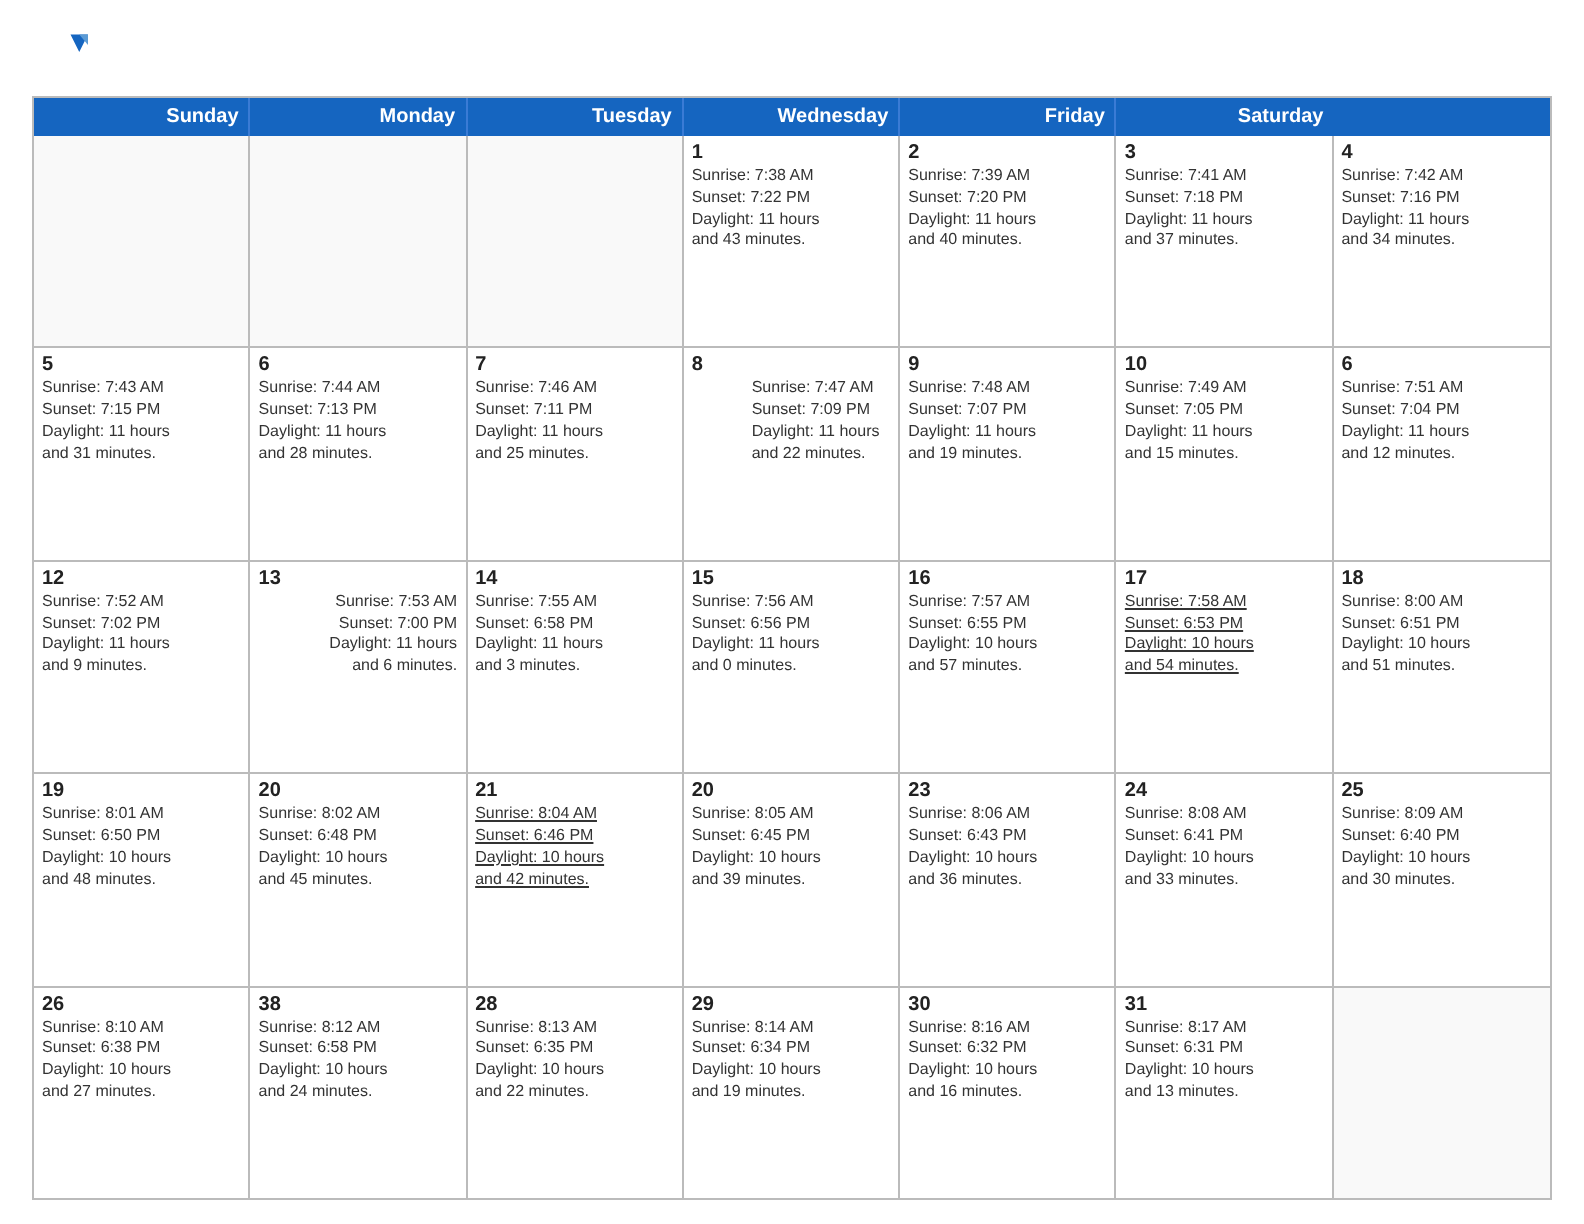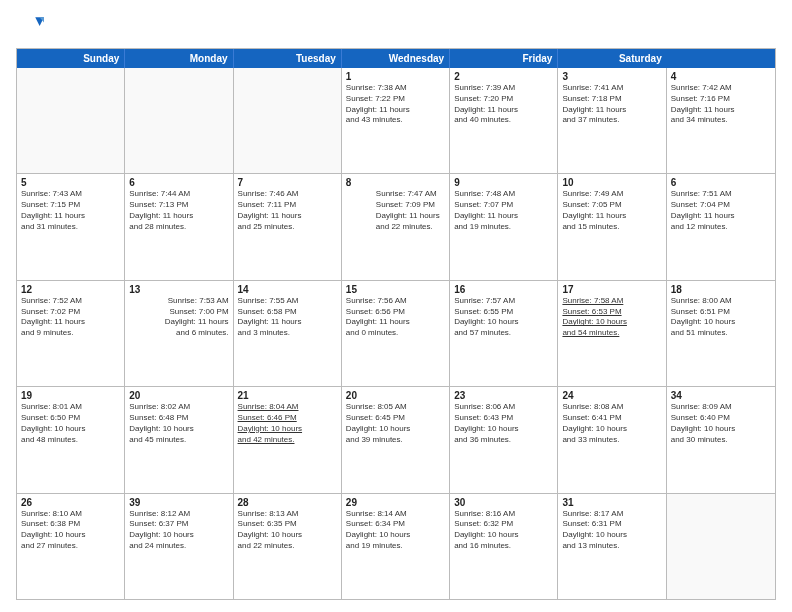--- a/index.html
+++ b/index.html
@@ -313,39 +313,39 @@
 and 36 minutes.</div>
           </div>
           <div class="cal-cell">
             <span class="day-num">24</span>
             <div class="cell-text" style="white-space: pre-line;">Sunrise: 8:08 AM
 Sunset: 6:41 PM
 Daylight: 10 hours
 and 33 minutes.</div>
           </div>
           <div class="cal-cell">
-            <span class="day-num">34</span>
+            <span class="day-num">25</span>
             <div class="cell-text" style="white-space: pre-line;">Sunrise: 8:09 AM
 Sunset: 6:40 PM
 Daylight: 10 hours
 and 30 minutes.</div>
           </div>
         </div>
         <div class="cal-row">
           <div class="cal-cell">
             <span class="day-num">26</span>
             <div class="cell-text" style="white-space: pre-line;">Sunrise: 8:10 AM
 Sunset: 6:38 PM
 Daylight: 10 hours
 and 27 minutes.</div>
           </div>
           <div class="cal-cell">
-            <span class="day-num">39</span>
+            <span class="day-num">38</span>
             <div class="cell-text" style="white-space: pre-line;">Sunrise: 8:12 AM
-Sunset: 6:37 PM
+Sunset: 6:58 PM
 Daylight: 10 hours
 and 24 minutes.</div>
           </div>
           <div class="cal-cell">
             <span class="day-num">28</span>
             <div class="cell-text" style="white-space: pre-line;">Sunrise: 8:13 AM
 Sunset: 6:35 PM
 Daylight: 10 hours
 and 22 minutes.</div>
           </div>

